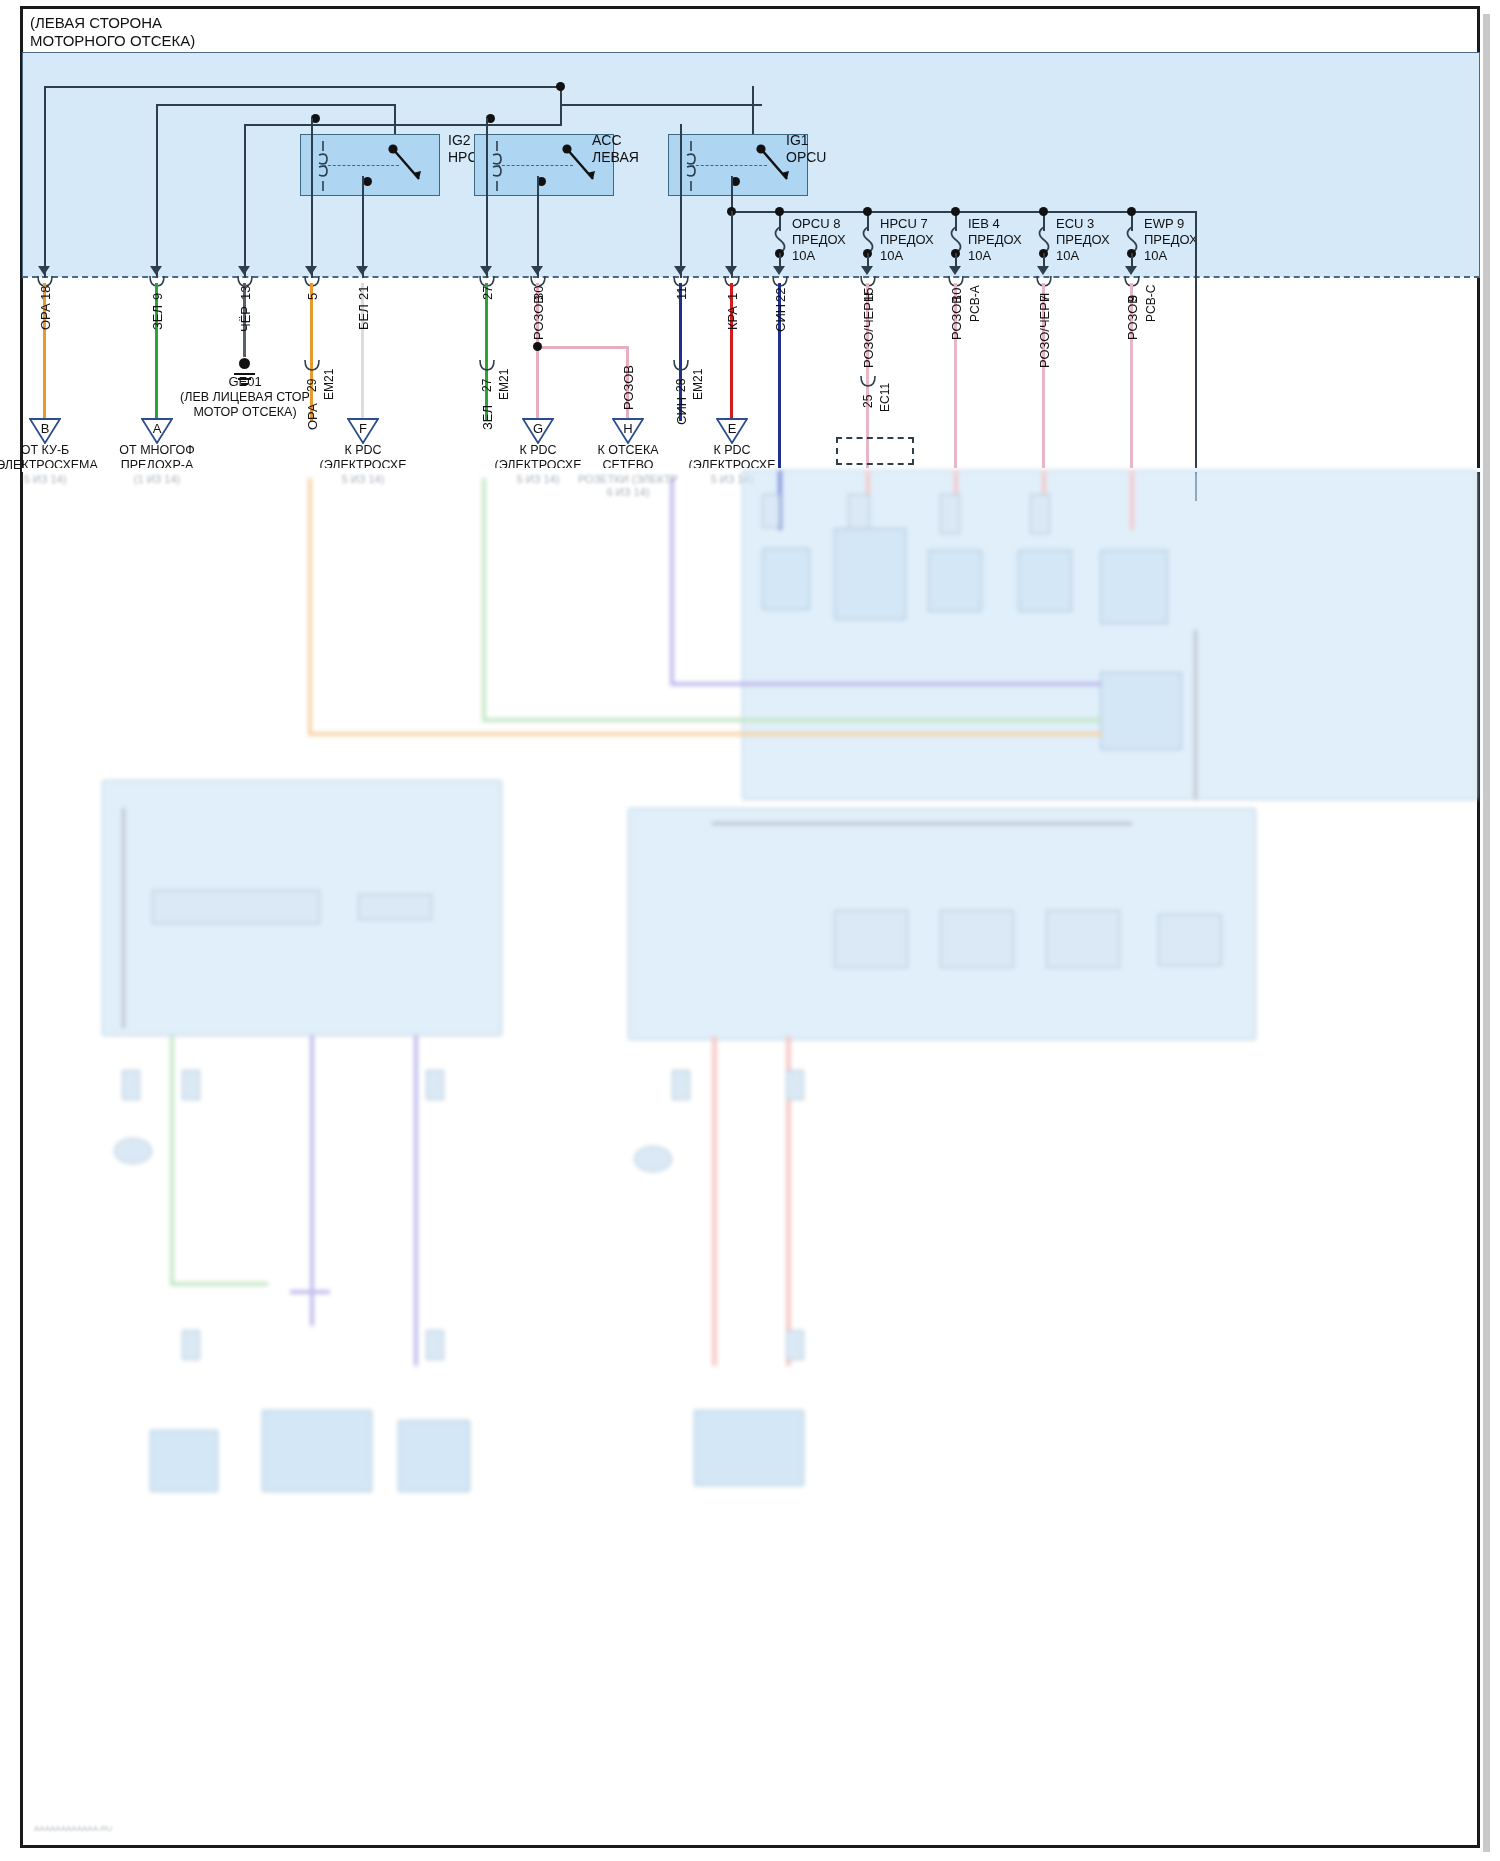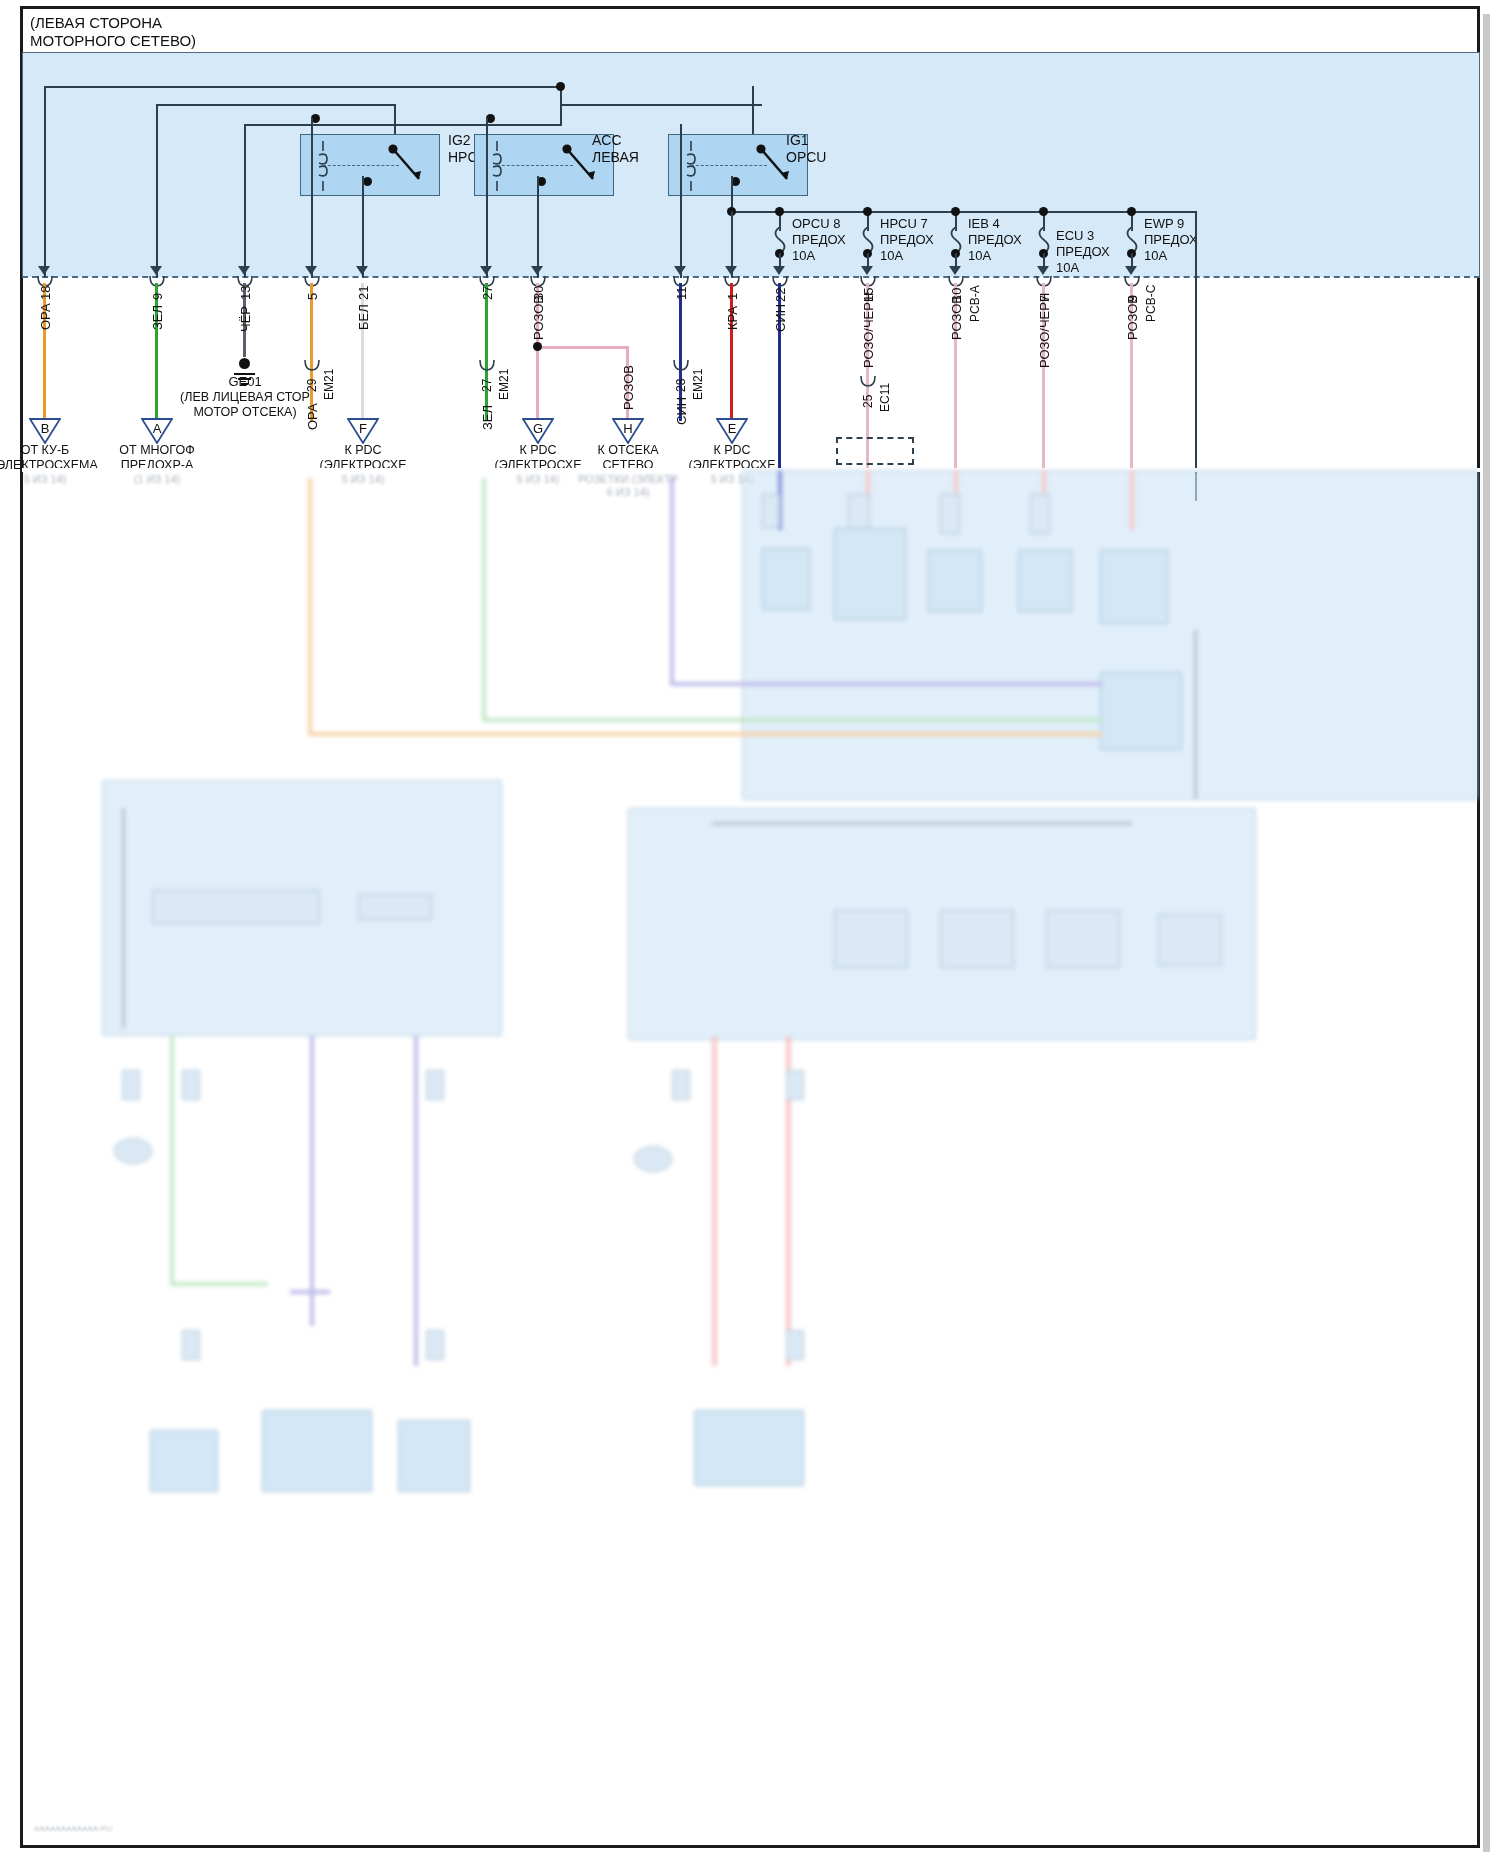--- a/index.html
+++ b/index.html
@@ -170,21 +170,21 @@
 </style>
 </head>
 <body>
 
 <div id="page">
 
   <div class="page-frame"></div>
   <div class="page-frame-shadow"></div>
 
   <div class="header-caption">(ЛЕВАЯ СТОРОНА
-МОТОРНОГО СЕТЕВО)</div>
+МОТОРНОГО ОТСЕКА)</div>
 
   <div class="relaybox"></div>
   <div class="relaybox-dash"></div>
 
   <div class="h" style="left:44px;  top:86px;  width:518px;"></div>
   <div class="v" style="left:44px;  top:86px;  height:192px;"></div>
 
   <div class="h" style="left:156px; top:104px; width:238px;"></div>
   <div class="v" style="left:156px; top:104px; height:174px;"></div>
   <div class="v" style="left:394px; top:104px; height:40px;"></div>
@@ -292,21 +292,21 @@
 
   <div class="fuse-label" style="left:792px;  top:216px;">OPCU 8
 ПРЕДОХ
 10A</div>
   <div class="fuse-label" style="left:880px;  top:216px;">HPCU 7
 ПРЕДОХ
 10A</div>
   <div class="fuse-label" style="left:968px;  top:216px;">IEB 4
 ПРЕДОХ
 10A</div>
-  <div class="fuse-label" style="left:1056px; top:228px;">ECU 3
+  <div class="fuse-label" style="left:1056px; top:216px;">ECU 3
 ПРЕДОХ
 10A</div>
   <div class="fuse-label" style="left:1144px; top:216px;">EWP 9
 ПРЕДОХ
 10A</div>
 
   <div class="v" style="left:779px;  top:253px; height:16px;"></div>
   <div class="v" style="left:867px;  top:253px; height:16px;"></div>
   <div class="v" style="left:955px;  top:253px; height:16px;"></div>
   <div class="v" style="left:1043px; top:253px; height:16px;"></div>

